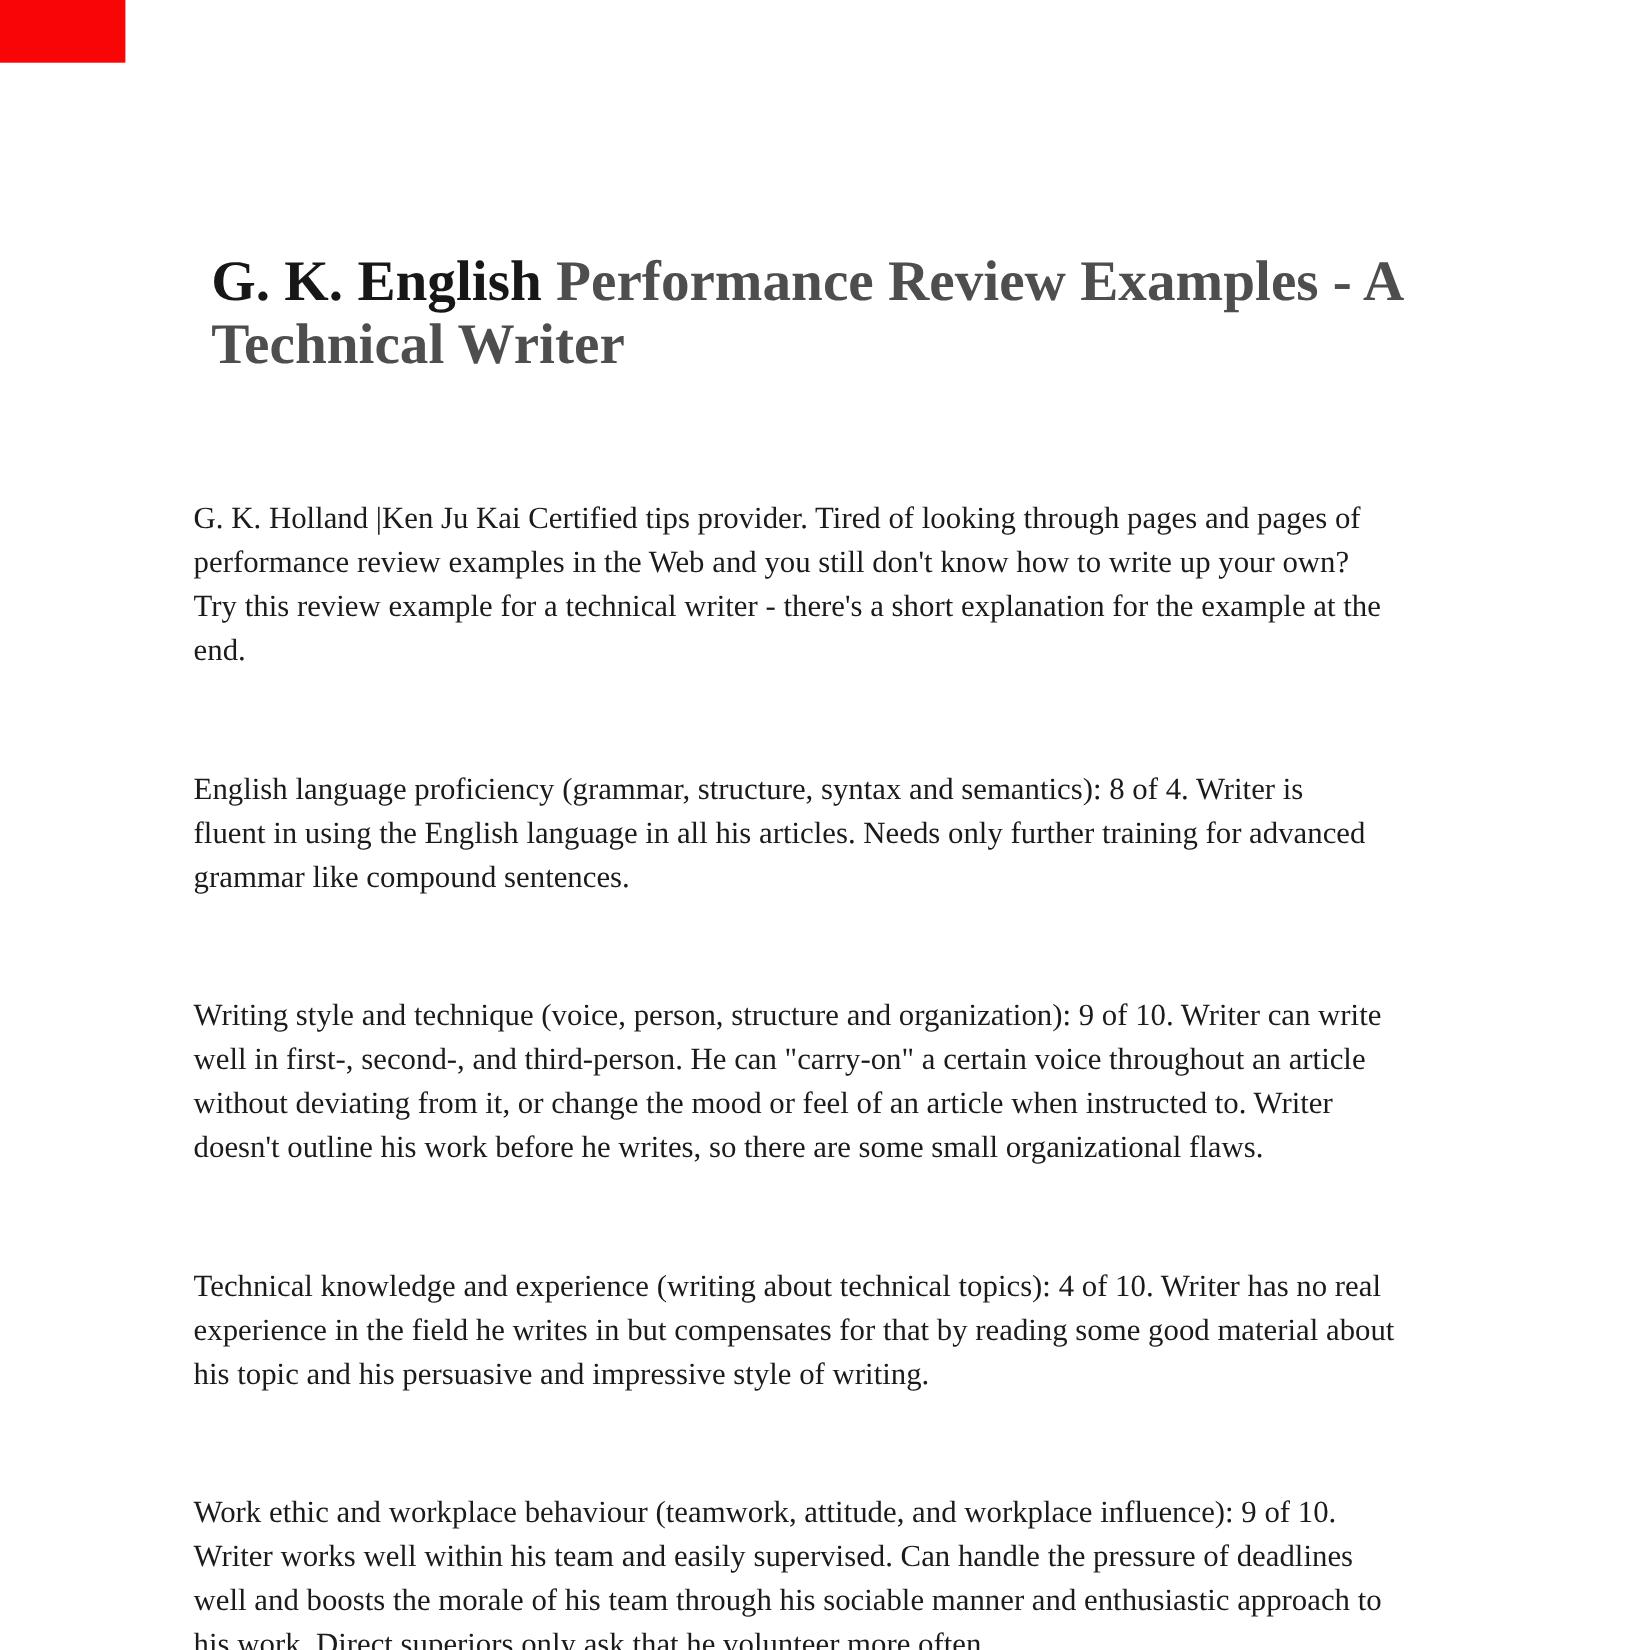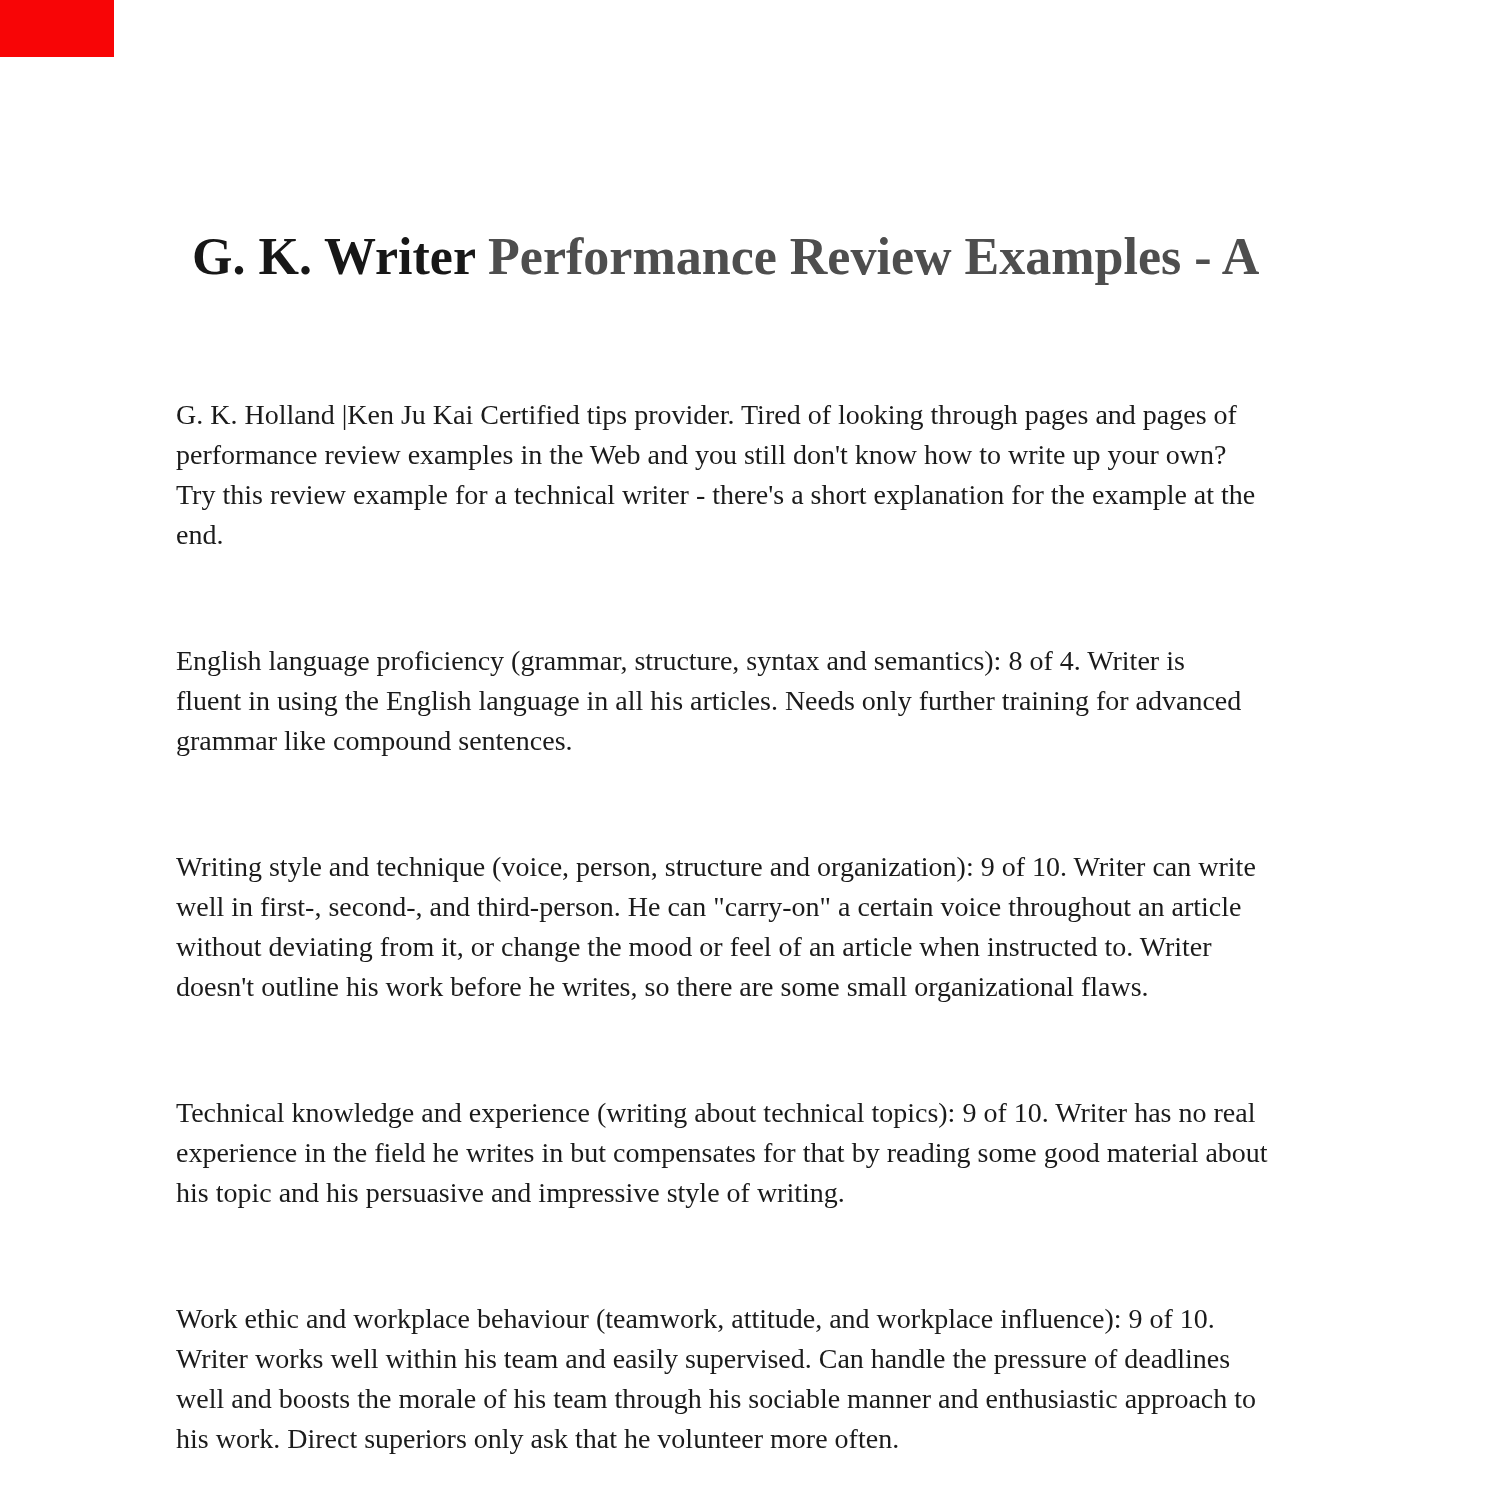--- a/index.html
+++ b/index.html
@@ -63,34 +63,34 @@
   p.para:first-of-type {
     margin-top: 110px;
   }
 </style>
 </head>
 <body>
 
 <div class="page" style="background: rgb(255, 255, 255);">
   <div class="corner-mark" style="background: rgb(248, 5, 6);"></div>
   <div class="content">
-    <h1 class="doc-title"><span class="t-black" style="color: rgb(23, 23, 23);">G. K. Writer</span> <span class="t-gray" style="color: rgb(78, 78, 78);">Performance Review Examples - A</span><br></h1>
+    <h1 class="doc-title"><span class="t-black" style="color: rgb(23, 23, 23);">G. K. English</span> <span class="t-gray" style="color: rgb(78, 78, 78);">Performance Review Examples - A</span><br><span class="t-gray" style="color: rgb(78, 78, 78);">Technical Writer</span></h1>
     <div id="paragraphs">
         <p class="para">G. K. Holland |Ken Ju Kai Certified tips provider. Tired of looking through pages and pages of
 performance review examples in the Web and you still don't know how to write up your own?
 Try this review example for a technical writer - there's a short explanation for the example at the
 end.</p>
         <p class="para">English language proficiency (grammar, structure, syntax and semantics): 8 of 4. Writer is
 fluent in using the English language in all his articles. Needs only further training for advanced
 grammar like compound sentences.</p>
         <p class="para">Writing style and technique (voice, person, structure and organization): 9 of 10. Writer can write
 well in first-, second-, and third-person. He can "carry-on" a certain voice throughout an article
 without deviating from it, or change the mood or feel of an article when instructed to. Writer
 doesn't outline his work before he writes, so there are some small organizational flaws.</p>
-        <p class="para">Technical knowledge and experience (writing about technical topics): 9 of 10. Writer has no real
+        <p class="para">Technical knowledge and experience (writing about technical topics): 4 of 10. Writer has no real
 experience in the field he writes in but compensates for that by reading some good material about
 his topic and his persuasive and impressive style of writing.</p>
         <p class="para">Work ethic and workplace behaviour (teamwork, attitude, and workplace influence): 9 of 10.
 Writer works well within his team and easily supervised. Can handle the pressure of deadlines
 well and boosts the morale of his team through his sociable manner and enthusiastic approach to
 his work. Direct superiors only ask that he volunteer more often.</p>
       </div>
   </div>
 </div>
 

